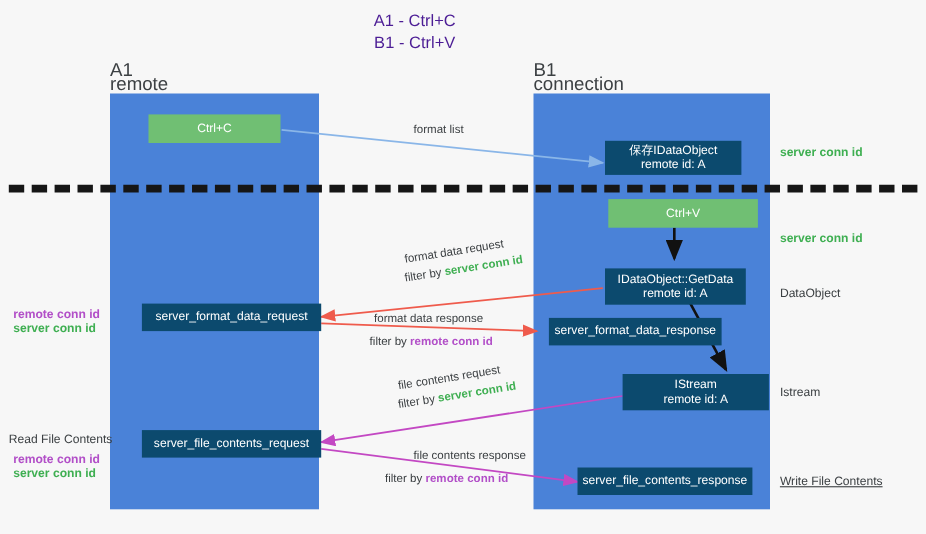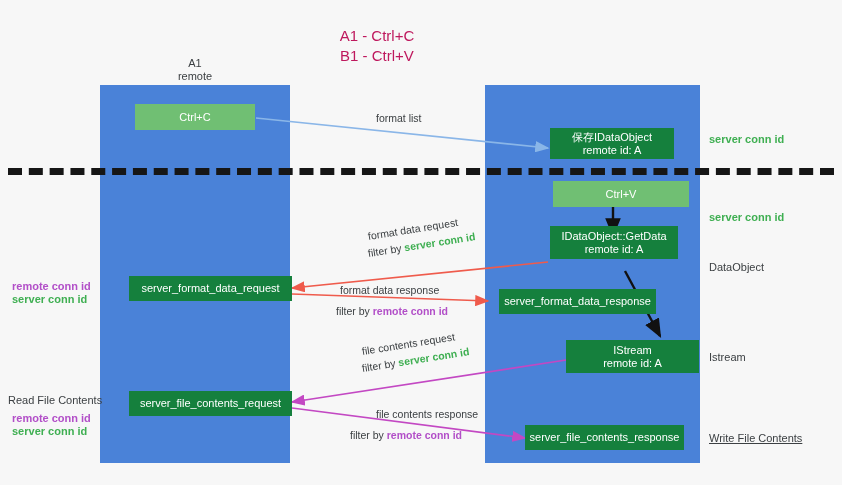--- a/index.html
+++ b/index.html
@@ -23,29 +23,28 @@
   }
   .abs { position: absolute; }
 
   
   #title {
     left: 0; top: 10px;
     width: 754px;
     text-align: center;
     font-size: 15px;
     line-height: 20px;
-    color: #be185d;
+    color: #4c1d95;
     white-space: pre-line;
-    margin-top: 16px;
   }
 
   
   .lane-header {
-    text-align: center;
-    font-size: 11px;
+    text-align: left;
+    font-size: 17px;
     line-height: 13px;
     color: #3c4043;
     white-space: pre-line;
   }
   #lane-a-header { left: 100px; top: 57px; width: 190px; }
   #lane-b-header { left: 485px; top: 57px; width: 215px; }
 
   
   .lane {
     background: #4a82d8;
@@ -62,21 +61,21 @@
     flex-direction: column;
     align-items: center;
     justify-content: center;
     text-align: center;
     color: #ffffff;
     font-size: 11px;
     line-height: 13px;
     padding: 3px 6px;
     white-space: pre-line;
   }
-  .node.orange { background: #15803d; }
+  .node.orange { background: #0c4a6e; }
   .node.green  { background: #70bf73; }
 
   
   .edge-label {
     font-size: 10.5px;
     line-height: 13px;
     color: #3c4043;
     white-space: nowrap;
   }
   .edge-label .hl-server { color: #3faf52; font-weight: bold; }
@@ -105,20 +104,22 @@
 </head>
 <body>
 
 <div id="canvas">
 
   <div class="abs" id="title">A1 - Ctrl+C
 B1 - Ctrl+V</div>
 
   <div class="abs lane-header" id="lane-a-header">A1
 remote</div>
+  <div class="abs lane-header" id="lane-b-header">B1
+connection</div>
 
   <div class="abs lane" id="lane-a"></div>
   <div class="abs lane" id="lane-b"></div>
 
   <svg class="abs" style="left:0; top:0;" width="842" height="485">
     <defs>
       <marker id="ah-blue" markerWidth="9" markerHeight="7" refX="8" refY="3.5" orient="auto">
         <polygon points="0,0 9,3.5 0,7" fill="#8ab6e8"></polygon>
       </marker>
       <marker id="ah-red" markerWidth="9" markerHeight="7" refX="8" refY="3.5" orient="auto">
@@ -153,21 +154,21 @@
 
   <div class="abs node orange" style="left:129px; top:391px; width:163px; height:25px;">server_file_contents_request</div>
 
   <div class="abs node orange" style="left:129px; top:276px; width:163px; height:25px;">server_format_data_request</div>
 
   <div class="abs node orange" style="left:550px; top:128px; width:124px; height:31px;">保存IDataObject
 remote id: A</div>
 
   <div class="abs node green" style="left:553px; top:181px; width:136px; height:26px;">Ctrl+V</div>
 
-  <div class="abs node orange" style="left:550px; top:226px; width:128px; height:33px;">IDataObject::GetData
+  <div class="abs node orange" style="left:550px; top:244px; width:128px; height:33px;">IDataObject::GetData
 remote id: A</div>
 
   <div class="abs node orange" style="left:566px; top:340px; width:133px; height:33px;">IStream
 remote id: A</div>
 
   <div class="abs node orange" style="left:499px; top:289px; width:157px; height:25px;">server_format_data_response</div>
 
   <div class="abs node orange" style="left:525px; top:425px; width:159px; height:25px;text-align:right;">server_file_contents_response</div>
 
   <div class="abs edge-label" style="left:376px; top:112px;">format list</div>

